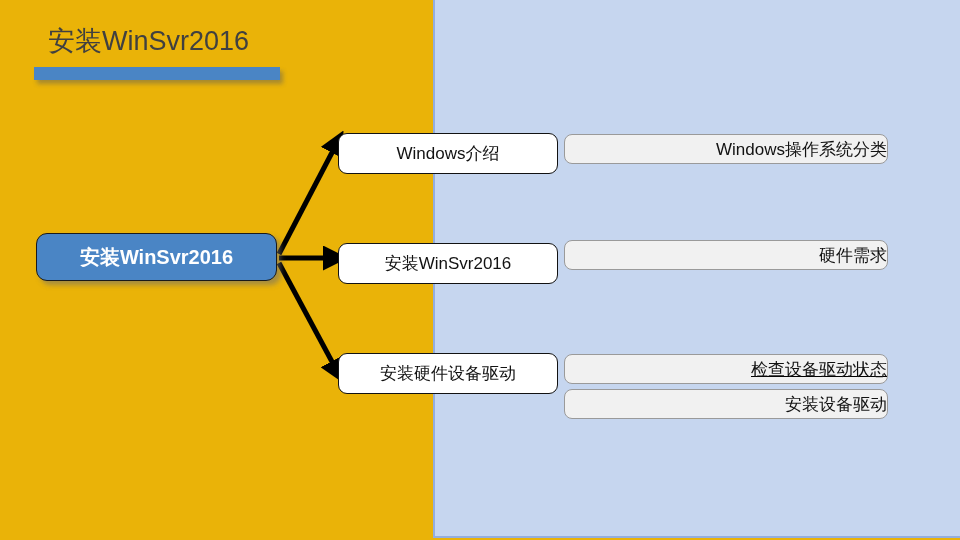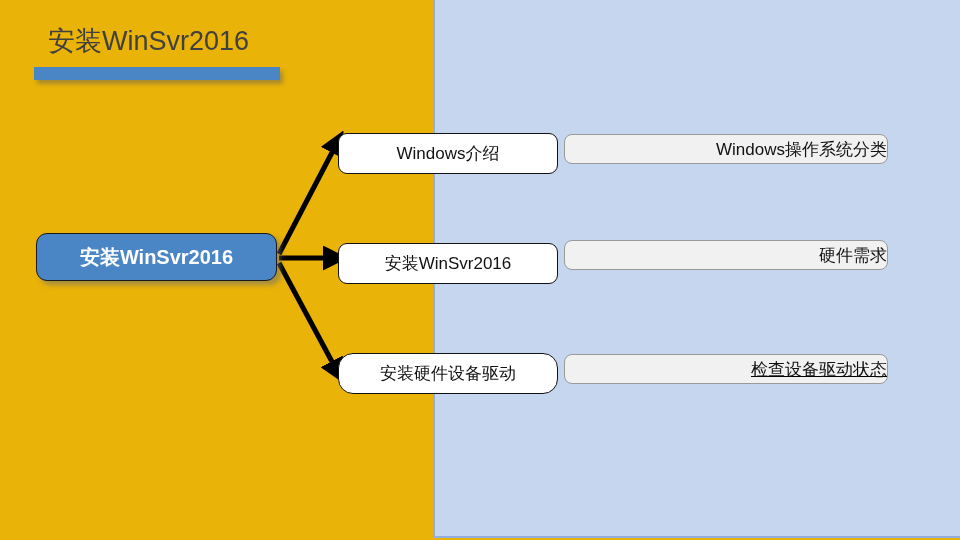--- a/index.html
+++ b/index.html
@@ -97,21 +97,21 @@
     align-items: center;
     justify-content: center;
   }
   .branch-node .node-label {
     color: #121212;
     font-size: 17px;
     white-space: nowrap;
   }
   #branch-node-0 { top: 133px; }
   #branch-node-1 { top: 243px; }
-  #branch-node-2 { top: 353px; border-radius: 15px; }
+  #branch-node-2 { top: 353px; }
 
   
   .leaf-node {
     position: absolute;
     left: 564px;
     width: 324px;
     height: 30px;
     background: #f1f1f1;
     border: 1px solid #9a9a9a;
     border-radius: 8px;
@@ -171,14 +171,17 @@
     <span class="node-label">Windows操作系统分类</span>
   </div>
 
   <div class="leaf-node g1-l0">
     <span class="node-label">硬件需求</span>
   </div>
 
   <div class="leaf-node g2-l0">
     <span class="node-label">检查设备驱动状态</span>
   </div>
+  <div class="leaf-node g2-l1">
+    <span class="node-label">安装设备驱动</span>
+  </div>
 
 </div>
 
 </body></html>

